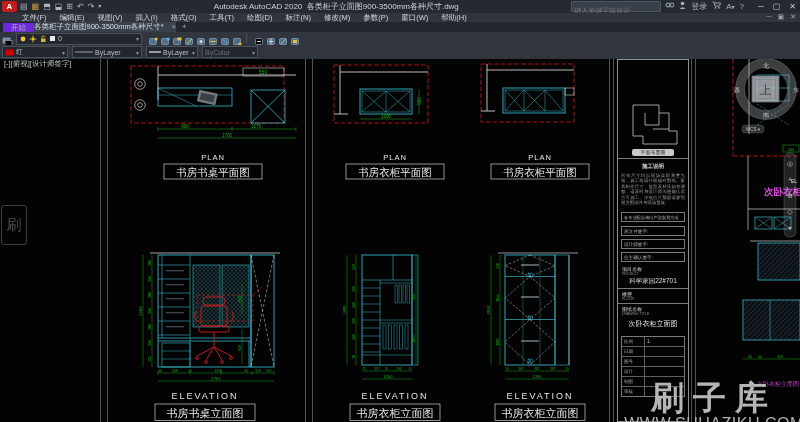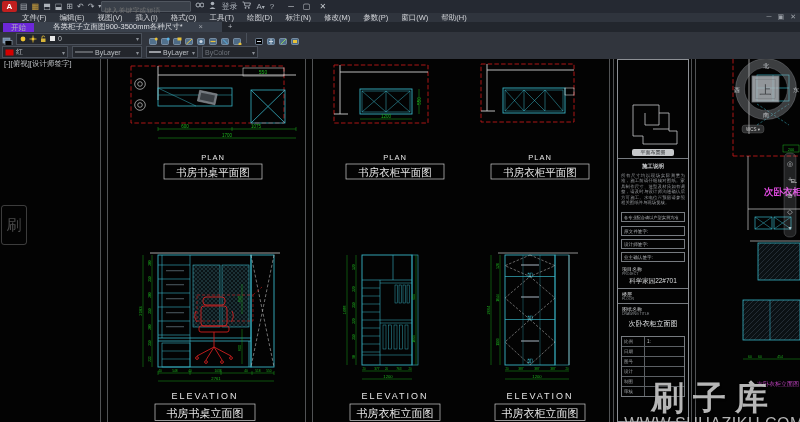--- a/index.html
+++ b/index.html
@@ -19,22 +19,22 @@
   #search-box input{width:100%;height:100%;background:transparent;border:0;color:#9aa0a8;
               font-size:7px;padding:4px 2px;font-family:"Liberation Sans",sans-serif;outline:none;}
   .tb-ic{color:#aab0b8;font-size:8px;margin-right:5px;line-height:11px;}
   .winbtn{color:#c4c8cd;font-size:8px;margin-left:9px;line-height:11px;}
   #menubar{left:0;top:13px;width:800px;height:9px;background:#2f343d;display:flex;
            align-items:center;padding-left:22px;gap:13px;font-size:7.5px;color:#d3d5d9;}
   #mdi-controls{position:absolute;right:4px;top:13px;color:#9da2a9;font-size:7px;display:flex;gap:6px;}
   #tabbar{left:0;top:22px;width:800px;height:10px;background:#22262d;display:flex;align-items:flex-end;
           font-size:7.5px;color:#aeb2b9;}
   #tab-start{height:9px;line-height:9px;padding:0 8px;background:#6d28d9;margin-left:3px;text-align:right;}
-  #tab-doc{height:10px;line-height:10px;padding:0 19px;background:#3a414c;color:#dcdee2;
-           display:flex;align-items:center;gap:16px;white-space:nowrap;}
+  #tab-doc{height:10px;line-height:10px;padding:0 0;background:#3a414c;color:#dcdee2;
+           display:flex;align-items:center;gap:8px;white-space:nowrap;}
   #tab-add{padding:0 6px;color:#b8bcc2;height:10px;line-height:10px;}
   .toolrow{left:0;width:800px;background:#31353d;display:flex;align-items:center;}
   #toolrow1{top:32px;height:13px;}
   #toolrow2{top:45px;height:14px;border-bottom:1px solid #14161a;}
   .dd{height:10px;background:#23262c;border:1px solid #4a505a;display:flex;align-items:center;
       color:#bdc1c6;font-size:7px;padding:0 2px;gap:2px;}
   .dd .arrow{margin-left:auto;color:#8b9097;font-size:6px;}
   .icbtn{width:11px;height:11px;display:inline-block;}
   
   #canvas{left:0;top:59px;width:800px;height:363px;background:#030303;}
@@ -75,20 +75,23 @@
   <div id="app-logo">A</div>
   <div class="qat">
     <span>▤</span>
     <span style="color:#cfa23d;">▦</span>
     <span>⬒</span>
     <span>⬓</span>
     <span>⊞</span>
     <span>↶</span>
     <span>↷</span>
     <span style="font-size:6px;">▾</span>
+  </div>
+  <div id="title-center">
+    <span>Autodesk AutoCAD 2020</span>&nbsp;&nbsp;<span>各类柜子立面图900-3500mm各种尺寸.dwg</span>
   </div>
   <div id="search-box">
     <input placeholder="键入关键字或短语" style="">
   </div>
   <span class="tb-ic">
     <svg width="9" height="8">
         <circle cx="3" cy="4" r="2" fill="none" stroke="#aab0b8" stroke-width="1"></circle>
         <circle cx="7" cy="4" r="2" fill="none" stroke="#aab0b8" stroke-width="1"></circle>
       </svg>
   </span>

